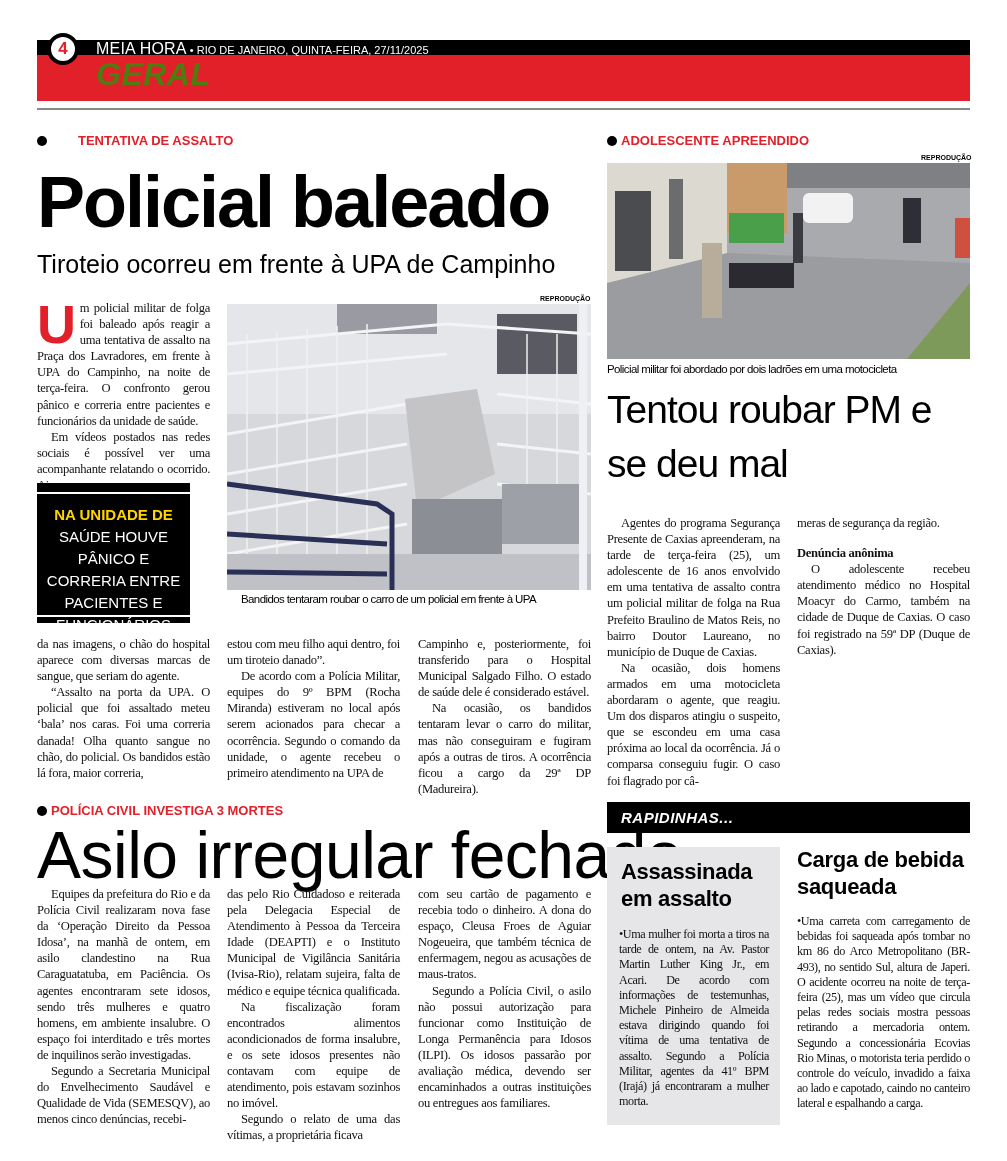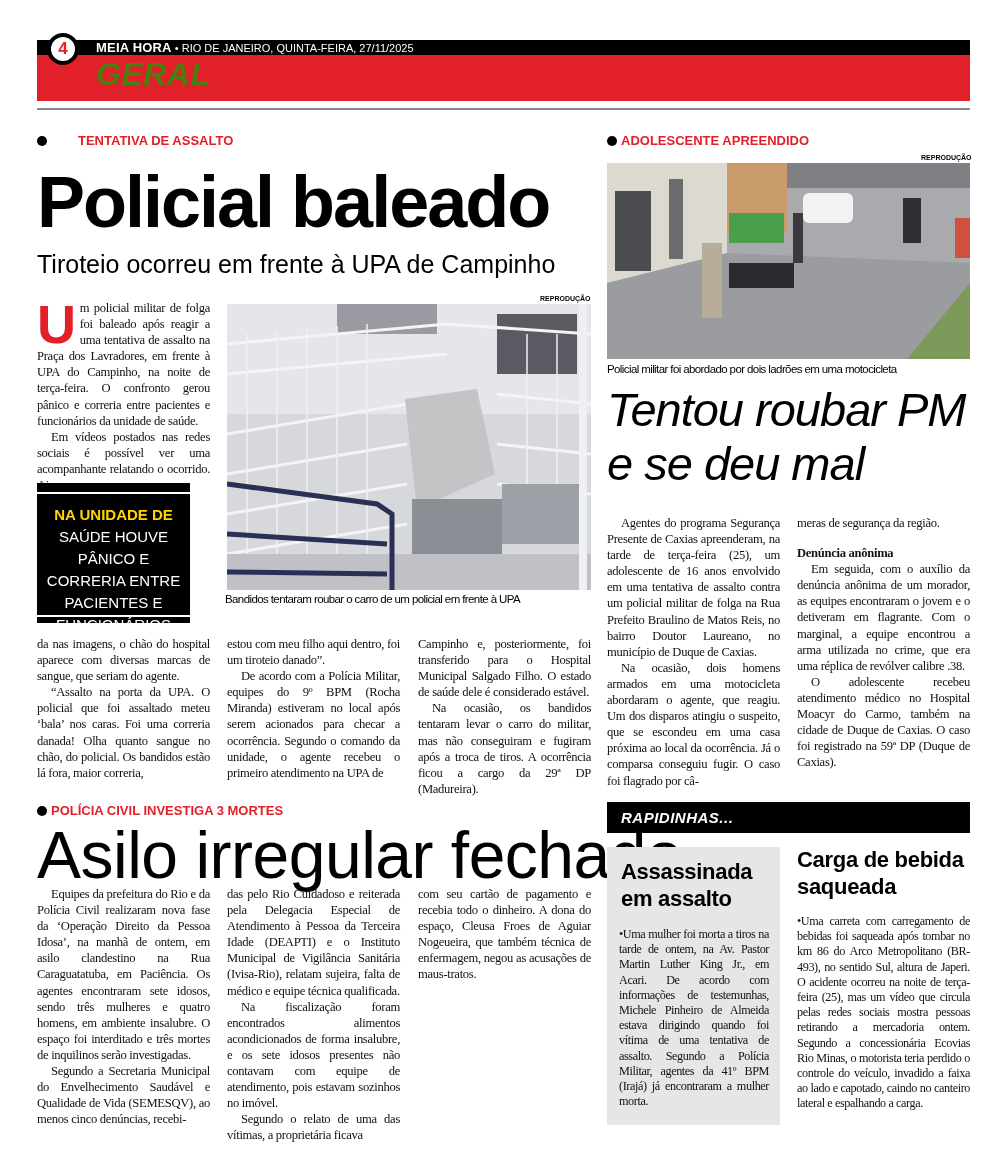--- a/index.html
+++ b/index.html
@@ -8,31 +8,31 @@
 
   
   .mast-black { position: absolute; left: 37px; top: 40px; width: 933px; height: 15px; background: #000; }
   .mast-red { position: absolute; left: 37px; top: 55px; width: 933px; height: 46px; background: #e2202a; }
   .mast-line { position: absolute; left: 37px; top: 108px; width: 933px; height: 2px; background: #888; }
   .page-num { position: absolute; left: 47px; top: 33px; width: 32px; height: 32px; border-radius: 50%;
     background: #fff; border: 4px solid #000; color: #e2202a; font: bold 17px "Liberation Sans", sans-serif;
     display: flex; align-items: center; justify-content: center; }
   .mast-text { position: absolute; left: 96px; top: 40px; height: 15px; line-height: 15px; color: #fff;
     font: 11px "Liberation Sans", sans-serif; white-space: nowrap; }
-  .mast-text .brand { font-weight: bold; font-size: 13px; letter-spacing: 0.2px; }
+  .mast-text .brand { font-weight: normal; font-size: 16px; letter-spacing: 0.2px; }
   .section-title { position: absolute; left: 96px; top: 56px; color: #4d7c0f; font: italic bold 32px "Liberation Sans", sans-serif; letter-spacing: 0.5px; }
 
   
   .kicker { position: absolute; font: bold 13px "Liberation Sans", sans-serif; color: #e2202a; white-space: nowrap; display: flex; align-items: center; }
   .kicker .dot { display: inline-block; width: 10px; height: 10px; border-radius: 50%; background: #000; margin-right: 4px; }
 
   .headline { position: absolute; font-family: "Liberation Sans", sans-serif; color: #000; white-space: nowrap; }
   .h-main { left: 37px; top: 160px; font-size: 72px; font-weight: bold; letter-spacing: -2px; line-height: 84px; }
   .h-sub { left: 37px; top: 248px; font-size: 25px; line-height: 32px; }
-  .h-right { left: 607px; top: 383px; font-size: 47px; line-height: 54px; letter-spacing: -1px; white-space: normal; width: 370px; font-style: italic; }
+  .h-right { left: 607px; top: 383px; font-size: 39px; line-height: 54px; letter-spacing: -1px; white-space: normal; width: 370px; }
   .h-asilo { left: 37px; top: 825px; font-size: 66px; line-height: 60px; letter-spacing: -0.5px; }
 
   
   .col { position: absolute; font-size: 12.6px; line-height: 16.1px; text-align: justify; hyphens: auto; letter-spacing: -0.3px; }
   .col p { text-indent: 14px; }
   .col p.noind { text-indent: 0; }
   .col h4 { font-size: 12.6px; font-weight: bold; margin-top: 14px; }
 
   .dropcap { float: left; font: bold 54px/44px "Liberation Sans", sans-serif; color: #e2202a; margin: 2px 4px 0 0; }
 
@@ -131,29 +131,29 @@
     <rect x="275" y="180" width="85" height="60" fill="#9ea0a8"></rect>
     <rect x="0" y="250" width="364" height="36" fill="#bfc1c6"></rect>
     <g stroke="#2a2f55" stroke-width="5" fill="none">
       <polyline points="0,180 150,200 165,210 165,286"></polyline>
       <line x1="0" y1="230" x2="160" y2="240"></line>
       <line x1="0" y1="268" x2="160" y2="270"></line>
     </g>
     <rect x="352" y="0" width="8" height="286" fill="#eef0f4"></rect>
   </svg>
 </div>
-<div class="caption" style="left:225px; top:593px;">Bandidos tentaram roubar o carro de um policial em frente à UPA</div>
+<div class="caption" style="left:241px; top:593px;">Bandidos tentaram roubar o carro de um policial em frente à UPA</div>
 
 <div class="col" style="left:227px; top:636px; width:173px;">
   <p class="noind">estou com meu filho aqui dentro, foi um tiroteio danado”.</p>
   <p>De acordo com a Polícia Militar, equipes do 9º BPM (Rocha Miranda) estiveram no local após serem acionados para checar a ocorrência. Segundo o comando da unidade, o agente recebeu o primeiro atendimento na UPA de</p>
 </div>
 <div class="col" style="left:418px; top:636px; width:173px;">
   <p class="noind">Campinho e, posteriormente, foi transferido para o Hospital Municipal Salgado Filho. O estado de saúde dele é considerado estável.</p>
-  <p>Na ocasião, os bandidos tentaram levar o carro do militar, mas não conseguiram e fugiram após a troca de tiros. A ocorrência ficou a cargo da 29ª DP (Madureira).</p>
+  <p>Na ocasião, os bandidos tentaram levar o carro do militar, mas não conseguiram e fugiram após a outras de tiros. A ocorrência ficou a cargo da 29ª DP (Madureira).</p>
 </div>
 
 <div class="kicker" style="left:607px; top:133px;">
   <span class="dot"></span>
   <span>ADOLESCENTE APREENDIDO</span>
 </div>
 <div class="credit" style="left:921px; top:154px;">REPRODUÇÃO</div>
 <div class="photo" style="left:607px; top:163px; width:363px; height:196px;">
   <svg width="363" height="196" viewBox="0 0 363 196">
     <rect width="363" height="196" fill="#a8aaae"></rect>
@@ -176,41 +176,41 @@
 <div class="caption" style="left:607px; top:363px;">Policial militar foi abordado por dois ladrões em uma motocicleta</div>
 <div class="headline h-right">Tentou roubar PM e se deu mal</div>
 
 <div class="col" style="left:607px; top:515px; width:173px;">
   <p>Agentes do programa Segurança Presente de Caxias apreenderam, na tarde de terça-feira (25), um adolescente de 16 anos envolvido em uma tentativa de assalto contra um policial militar de folga na Rua Prefeito Braulino de Matos Reis, no bairro Doutor Laureano, no município de Duque de Caxias.</p>
   <p>Na ocasião, dois homens armados em uma motocicleta abordaram o agente, que reagiu. Um dos disparos atingiu o suspeito, que se escondeu em uma casa próxima ao local da ocorrência. Já o comparsa conseguiu fugir. O caso foi flagrado por câ-</p>
 </div>
 <div class="col" style="left:797px; top:515px; width:173px;">
   <p class="noind">meras de segurança da região.</p>
   <h4>Denúncia anônima</h4>
-  <p>Em seguida, com o auxílio da denúncia anônima de um morador, as equipes encontraram o jovem e o detiveram em flagrante. Com o marginal, a equipe encontrou a arma utilizada no crime, que era uma réplica de revólver calibre .38.</p>
   <p>O adolescente recebeu atendimento médico no Hospital Moacyr do Carmo, também na cidade de Duque de Caxias. O caso foi registrado na 59ª DP (Duque de Caxias).</p>
 </div>
 
 <div class="kicker" style="left:37px; top:803px;">
   <span class="dot"></span>
   <span>POLÍCIA CIVIL INVESTIGA 3 MORTES</span>
 </div>
 <div class="headline h-asilo">Asilo irregular fechado</div>
 
 <div class="col" style="left:37px; top:886px; width:173px;">
   <p>Equipes da prefeitura do Rio e da Polícia Civil realizaram nova fase da ‘Operação Direito da Pessoa Idosa’, na manhã de ontem, em asilo clandestino na Rua Caraguatatuba, em Paciência. Os agentes encontraram sete idosos, sendo três mulheres e quatro homens, em ambiente insalubre. O espaço foi interditado e três mortes de inquilinos serão investigadas.</p>
   <p>Segundo a Secretaria Municipal do Envelhecimento Saudável e Qualidade de Vida (SEMESQV), ao menos cinco denúncias, recebi-</p>
 </div>
 <div class="col" style="left:227px; top:886px; width:173px;">
   <p class="noind">das pelo Rio Cuidadoso e reiterada pela Delegacia Especial de Atendimento à Pessoa da Terceira Idade (DEAPTI) e o Instituto Municipal de Vigilância Sanitária (Ivisa-Rio), relatam sujeira, falta de médico e equipe técnica qualificada.</p>
   <p>Na fiscalização foram encontrados alimentos acondicionados de forma insalubre, e os sete idosos presentes não contavam com equipe de atendimento, pois estavam sozinhos no imóvel.</p>
   <p>Segundo o relato de uma das vítimas, a proprietária ficava</p>
 </div>
 <div class="col" style="left:418px; top:886px; width:173px;">
   <p class="noind">com seu cartão de pagamento e recebia todo o dinheiro. A dona do espaço, Cleusa Froes de Aguiar Nogeueira, que também técnica de enfermagem, negou as acusações de maus-tratos.</p>
+  <p>Segundo a Polícia Civil, o asilo não possui autorização para funcionar como Instituição de Longa Permanência para Idosos (ILPI). Os idosos passarão por avaliação médica, devendo ser encaminhados a outras instituições ou entregues aos familiares.</p>
 </div>
 
 <div class="rap-bar">RAPIDINHAS...</div>
 <div class="rap-box"></div>
 <div class="rap-title" style="left:621px; top:858px; width:155px;">Assassinada em assalto</div>
 <div class="rap-body" style="left:619px; top:927px; width:150px;">•Uma mulher foi morta a tiros na tarde de ontem, na Av. Pastor Martin Luther King Jr., em Acari. De acordo com informações de testemunhas, Michele Pinheiro de Almeida estava dirigindo quando foi vítima de uma tentativa de assalto. Segundo a Polícia Militar, agentes da 41º BPM (Irajá) já encontraram a mulher morta.</div>
 <div class="rap-title" style="left:797px; top:846px; width:175px;">Carga de bebida saqueada</div>
 <div class="rap-body" style="left:797px; top:914px; width:173px;">•Uma carreta com carregamento de bebidas foi saqueada após tombar no km 86 do Arco Metropolitano (BR-493), no sentido Sul, altura de Japeri. O acidente ocorreu na noite de terça-feira (25), mas um vídeo que circula pelas redes sociais mostra pessoas retirando a mercadoria ontem. Segundo a concessionária Ecovias Rio Minas, o motorista teria perdido o controle do veículo, invadido a faixa ao lado e capotado, caindo no canteiro lateral e espalhando a carga.</div>
 
 </body></html>

